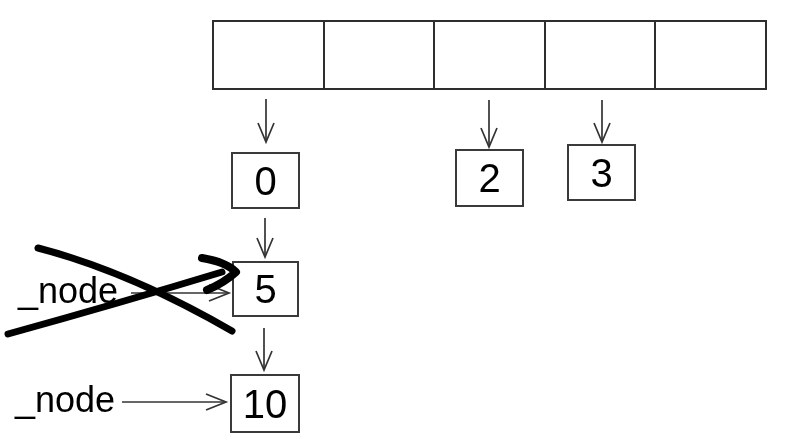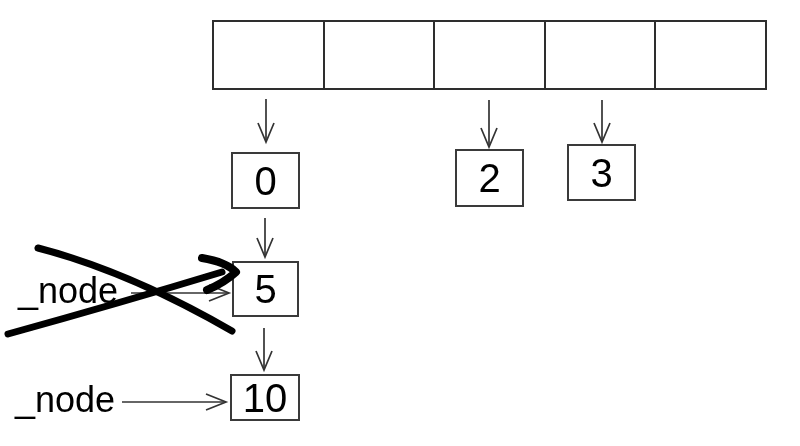--- a/index.html
+++ b/index.html
@@ -44,21 +44,21 @@
     align-items: center;
     justify-content: center;
     font-size: 40px;
     line-height: 1;
     color: #000000;
   }
   .node-0  { left: 231px; top: 152px; width: 69px; height: 57px; }
   .node-2  { left: 455px; top: 149px; width: 69px; height: 58px; }
   .node-3  { left: 567px; top: 144px; width: 69px; height: 57px; }
   .node-5  { left: 232px; top: 261px; width: 67px; height: 56px; }
-  .node-10 { left: 230px; top: 374px; width: 70px; height: 47px; align-items: center; }
+  .node-10 { left: 230px; top: 374px; width: 70px; height: 59px; align-items: center; }
 
   
   .pointer-label {
     position: absolute;
     font-size: 36px;
     line-height: 1.15;
     color: #000000;
     white-space: nowrap;
   }
   .pointer-old { left: 18px; top: 270px; }

